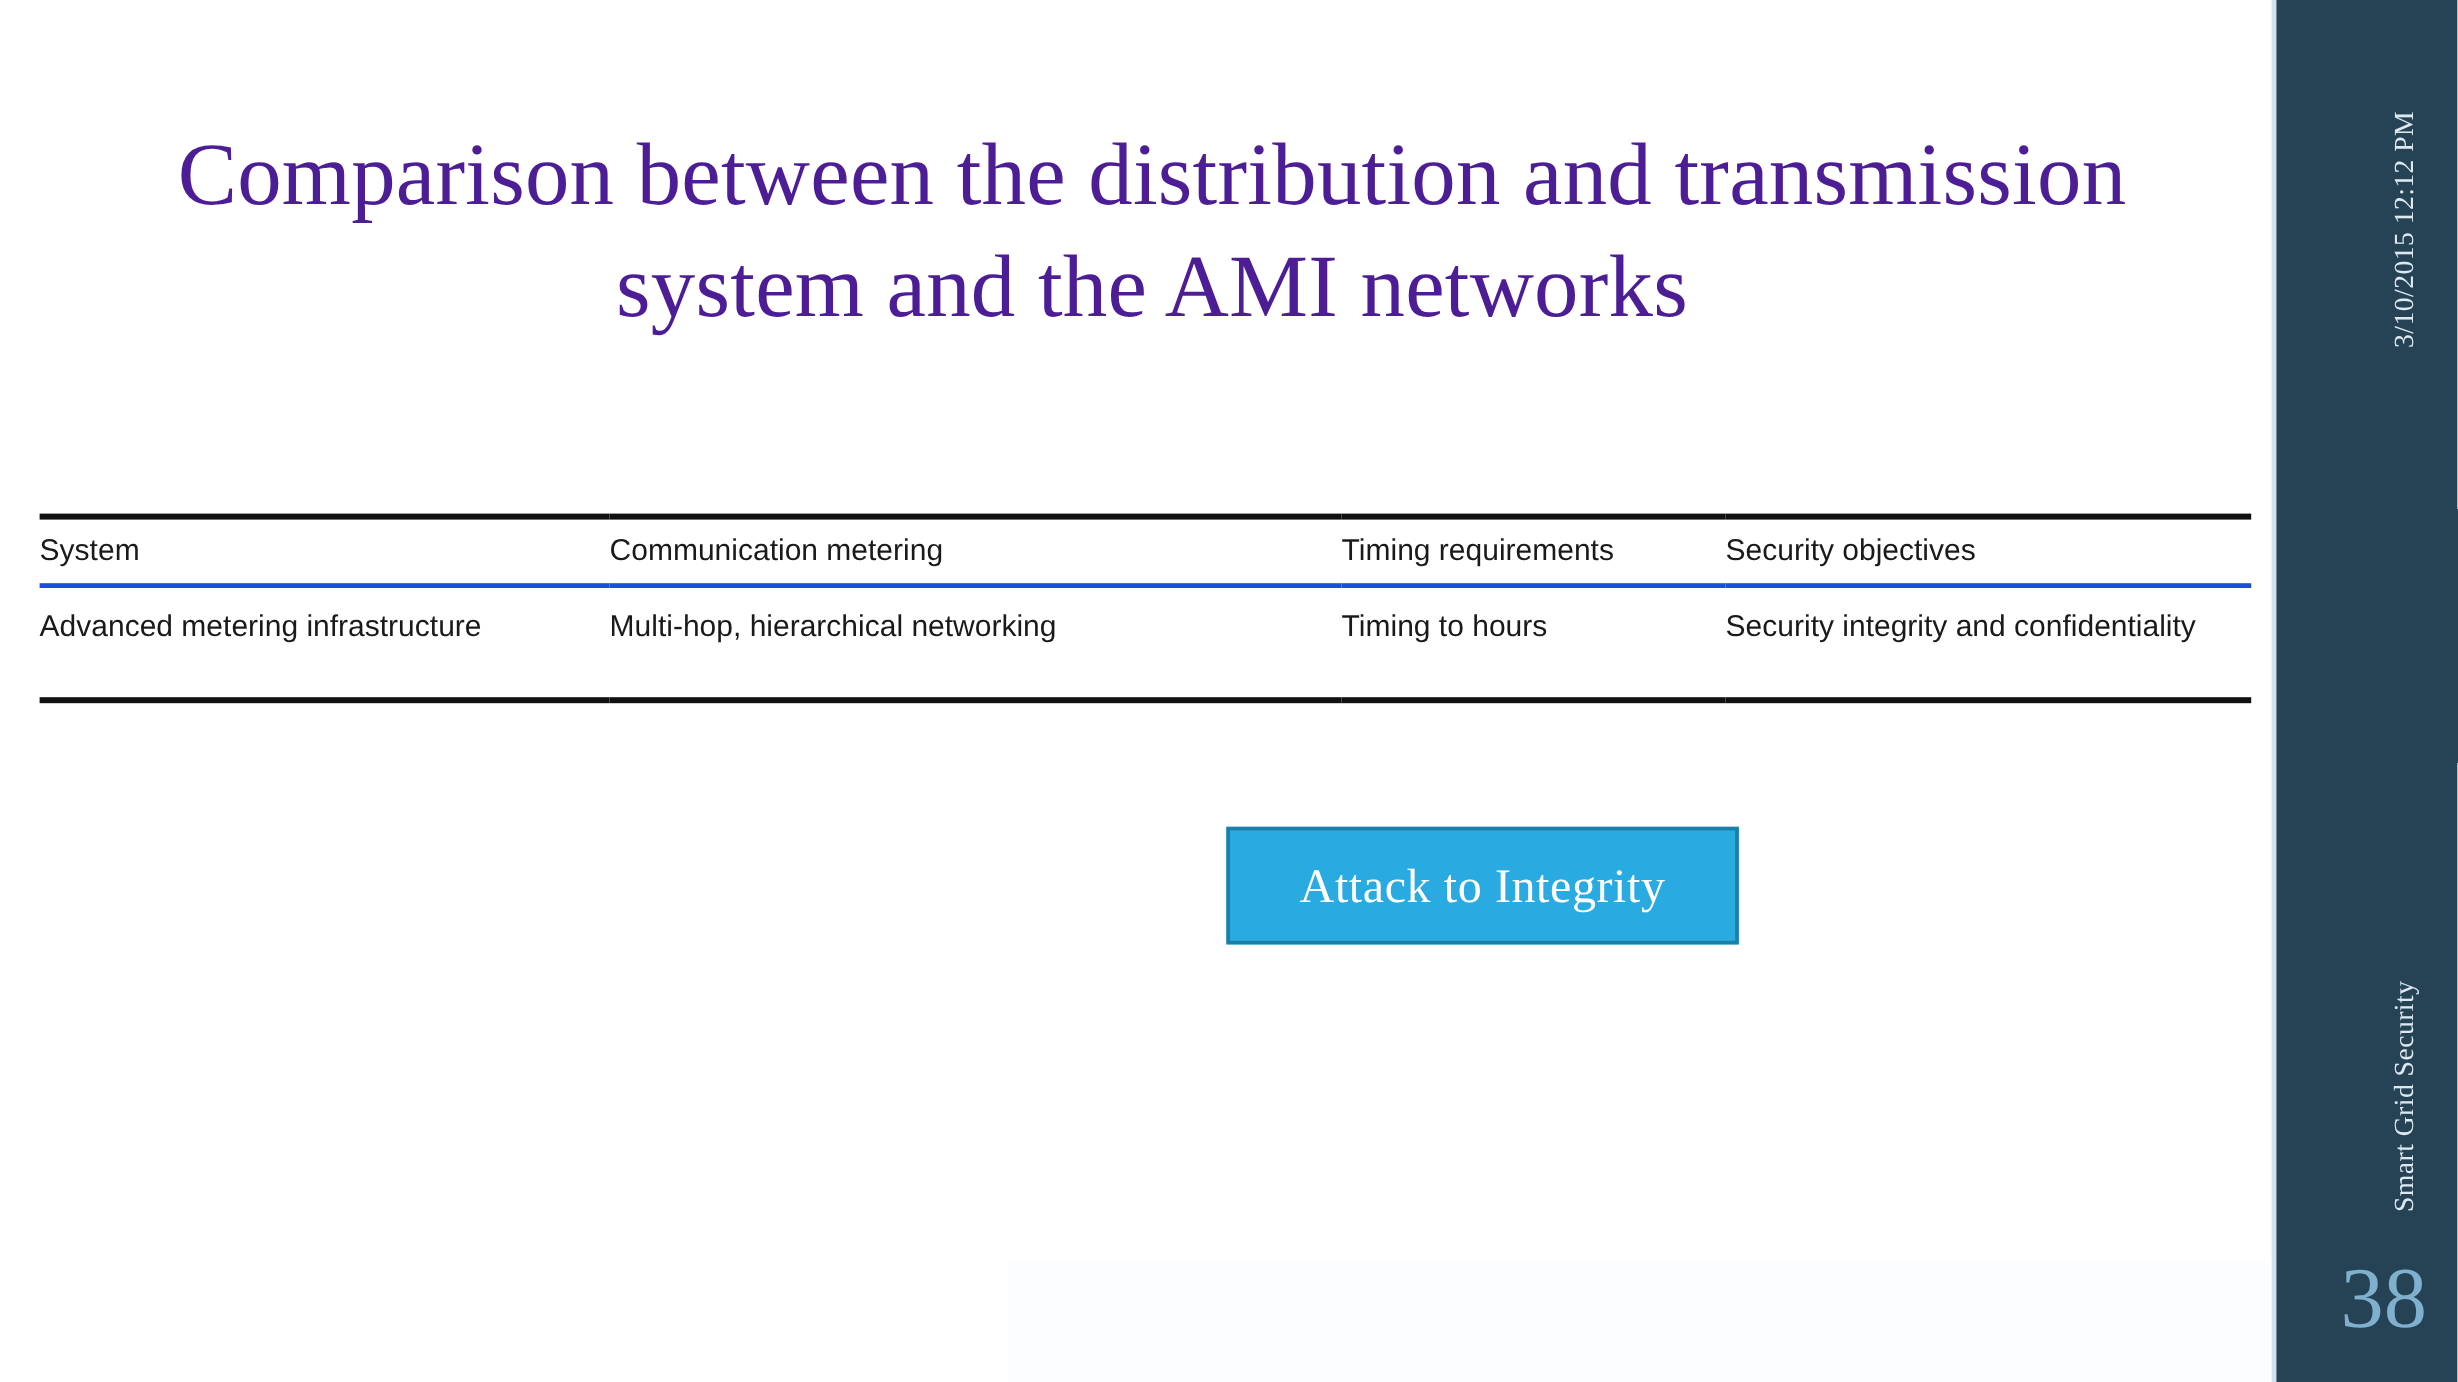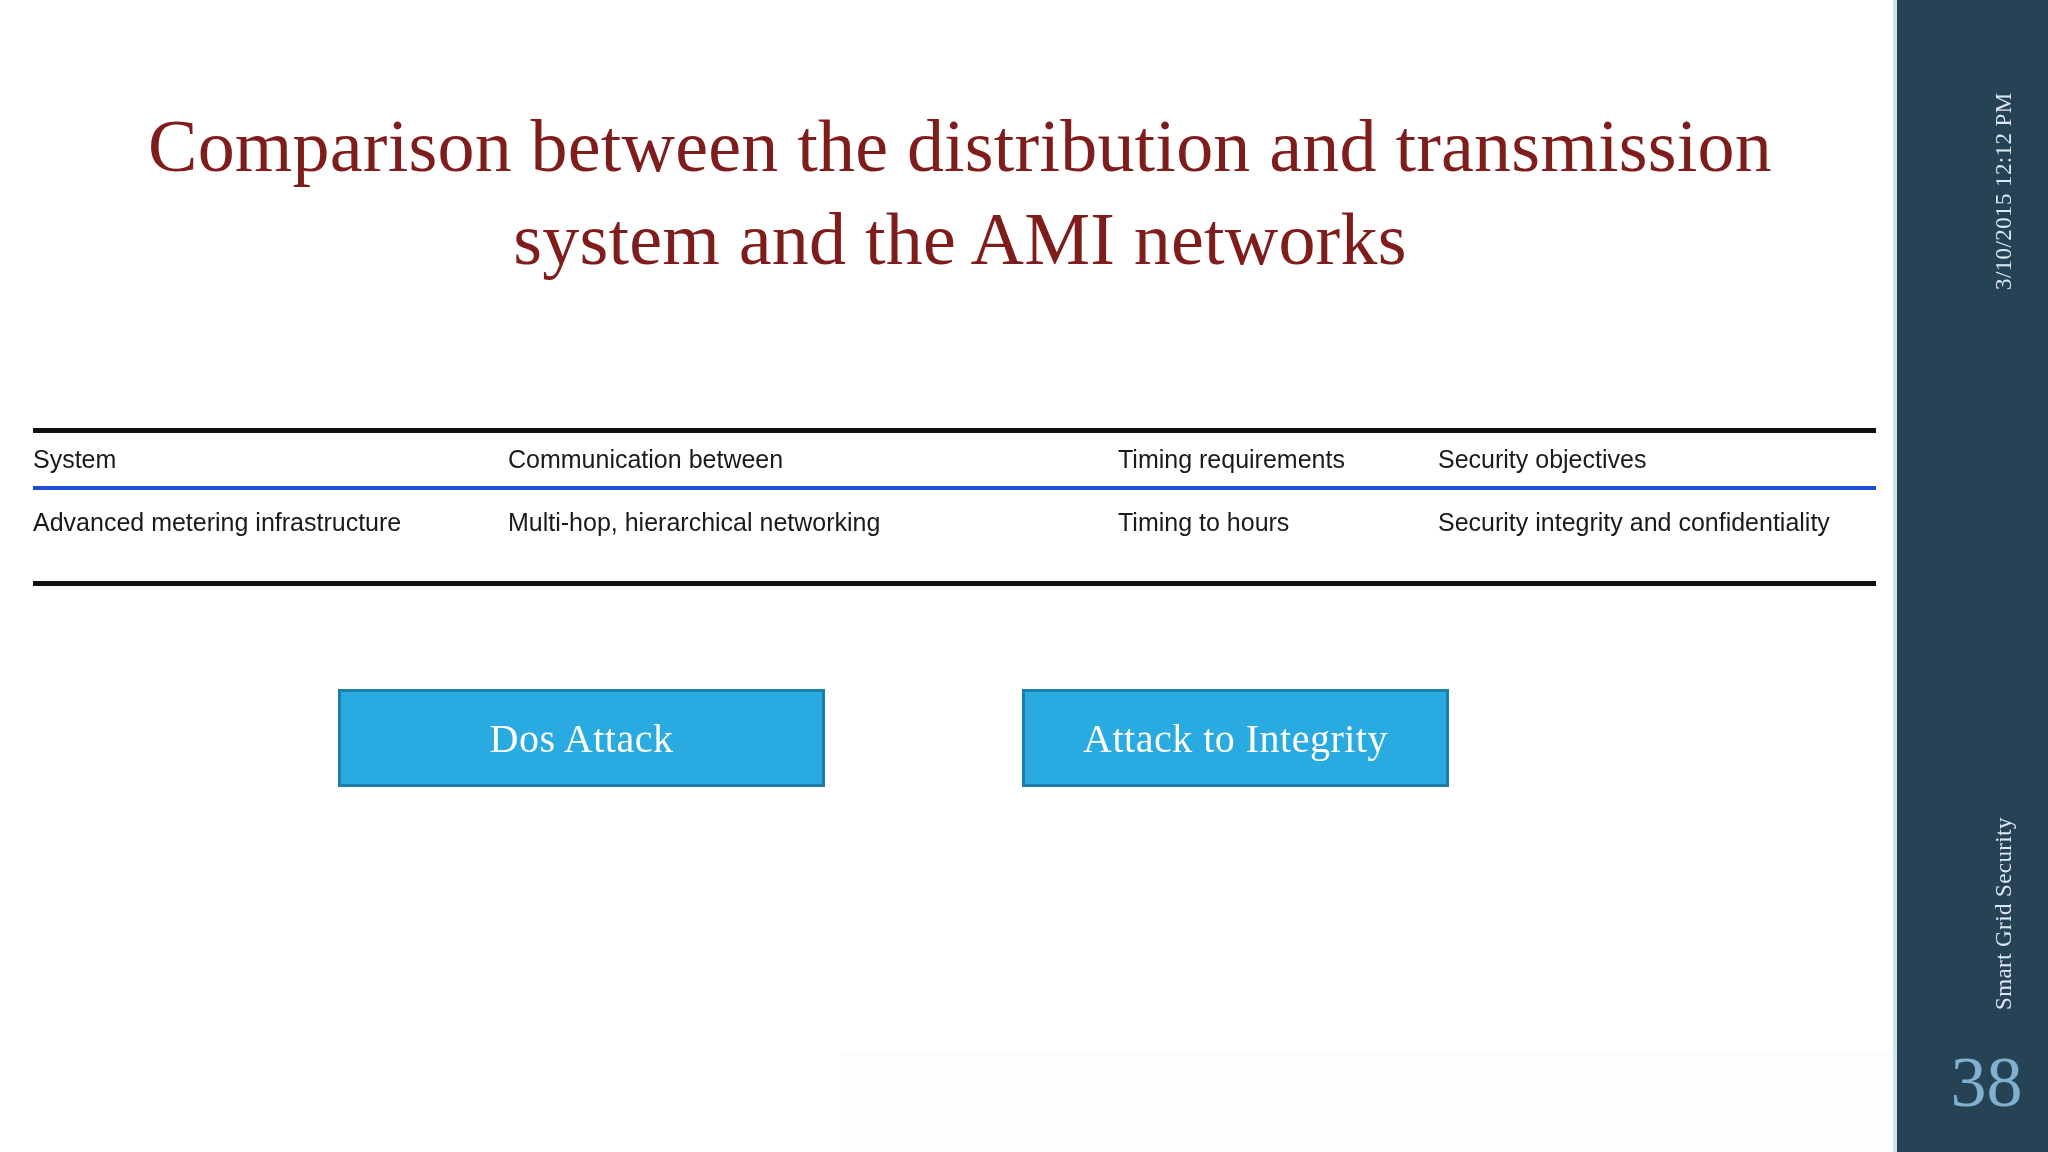--- a/index.html
+++ b/index.html
@@ -32,21 +32,21 @@
   
   .title {
     position: absolute;
     left: 60px;
     top: 100px;
     width: 1800px;
     text-align: center;
     font-family: "Liberation Serif", "DejaVu Serif", serif;
     font-size: 74px;
     line-height: 93px;
-    color: #7f1d1d;
+    color: #4c1d95;
     letter-spacing: 0.2px;
     font-weight: 400;
   }
 
   
   .table-wrap {
     position: absolute;
     left: 33px;
     top: 428px;
     width: 1843px;
@@ -176,37 +176,36 @@
 
   <div class="placeholder-shade"></div>
 
   <div class="title">Comparison between the distribution and transmission system and the AMI networks</div>
 
   <div class="table-wrap">
     <table class="cmp">
       <thead>
         <tr>
           <th class="col-system">System</th>
-          <th class="col-comm">Communication between</th>
+          <th class="col-comm">Communication metering</th>
           <th class="col-timing">Timing requirements</th>
           <th class="col-sec">Security objectives</th>
         </tr>
       </thead>
       <tbody>
         <tr>
           <td class="col-system">Advanced metering infrastructure</td>
           <td class="col-comm">Multi-hop, hierarchical networking</td>
           <td class="col-timing">Timing to hours</td>
           <td class="col-sec">Security integrity and confidentiality</td>
         </tr>
       </tbody>
     </table>
   </div>
 
-  <div class="callout" id="callout-dos">Dos Attack</div>
 
   <div class="callout" id="callout-integrity">Attack to Integrity</div>
 
   <div class="sidebar-rule"></div>
   <div class="sidebar">
     <div class="vtext" id="sidebar-date">3/10/2015 12:12 PM</div>
     <div class="vtext" id="sidebar-footer">Smart Grid Security</div>
     <div id="slide-number">38</div>
   </div>
 

